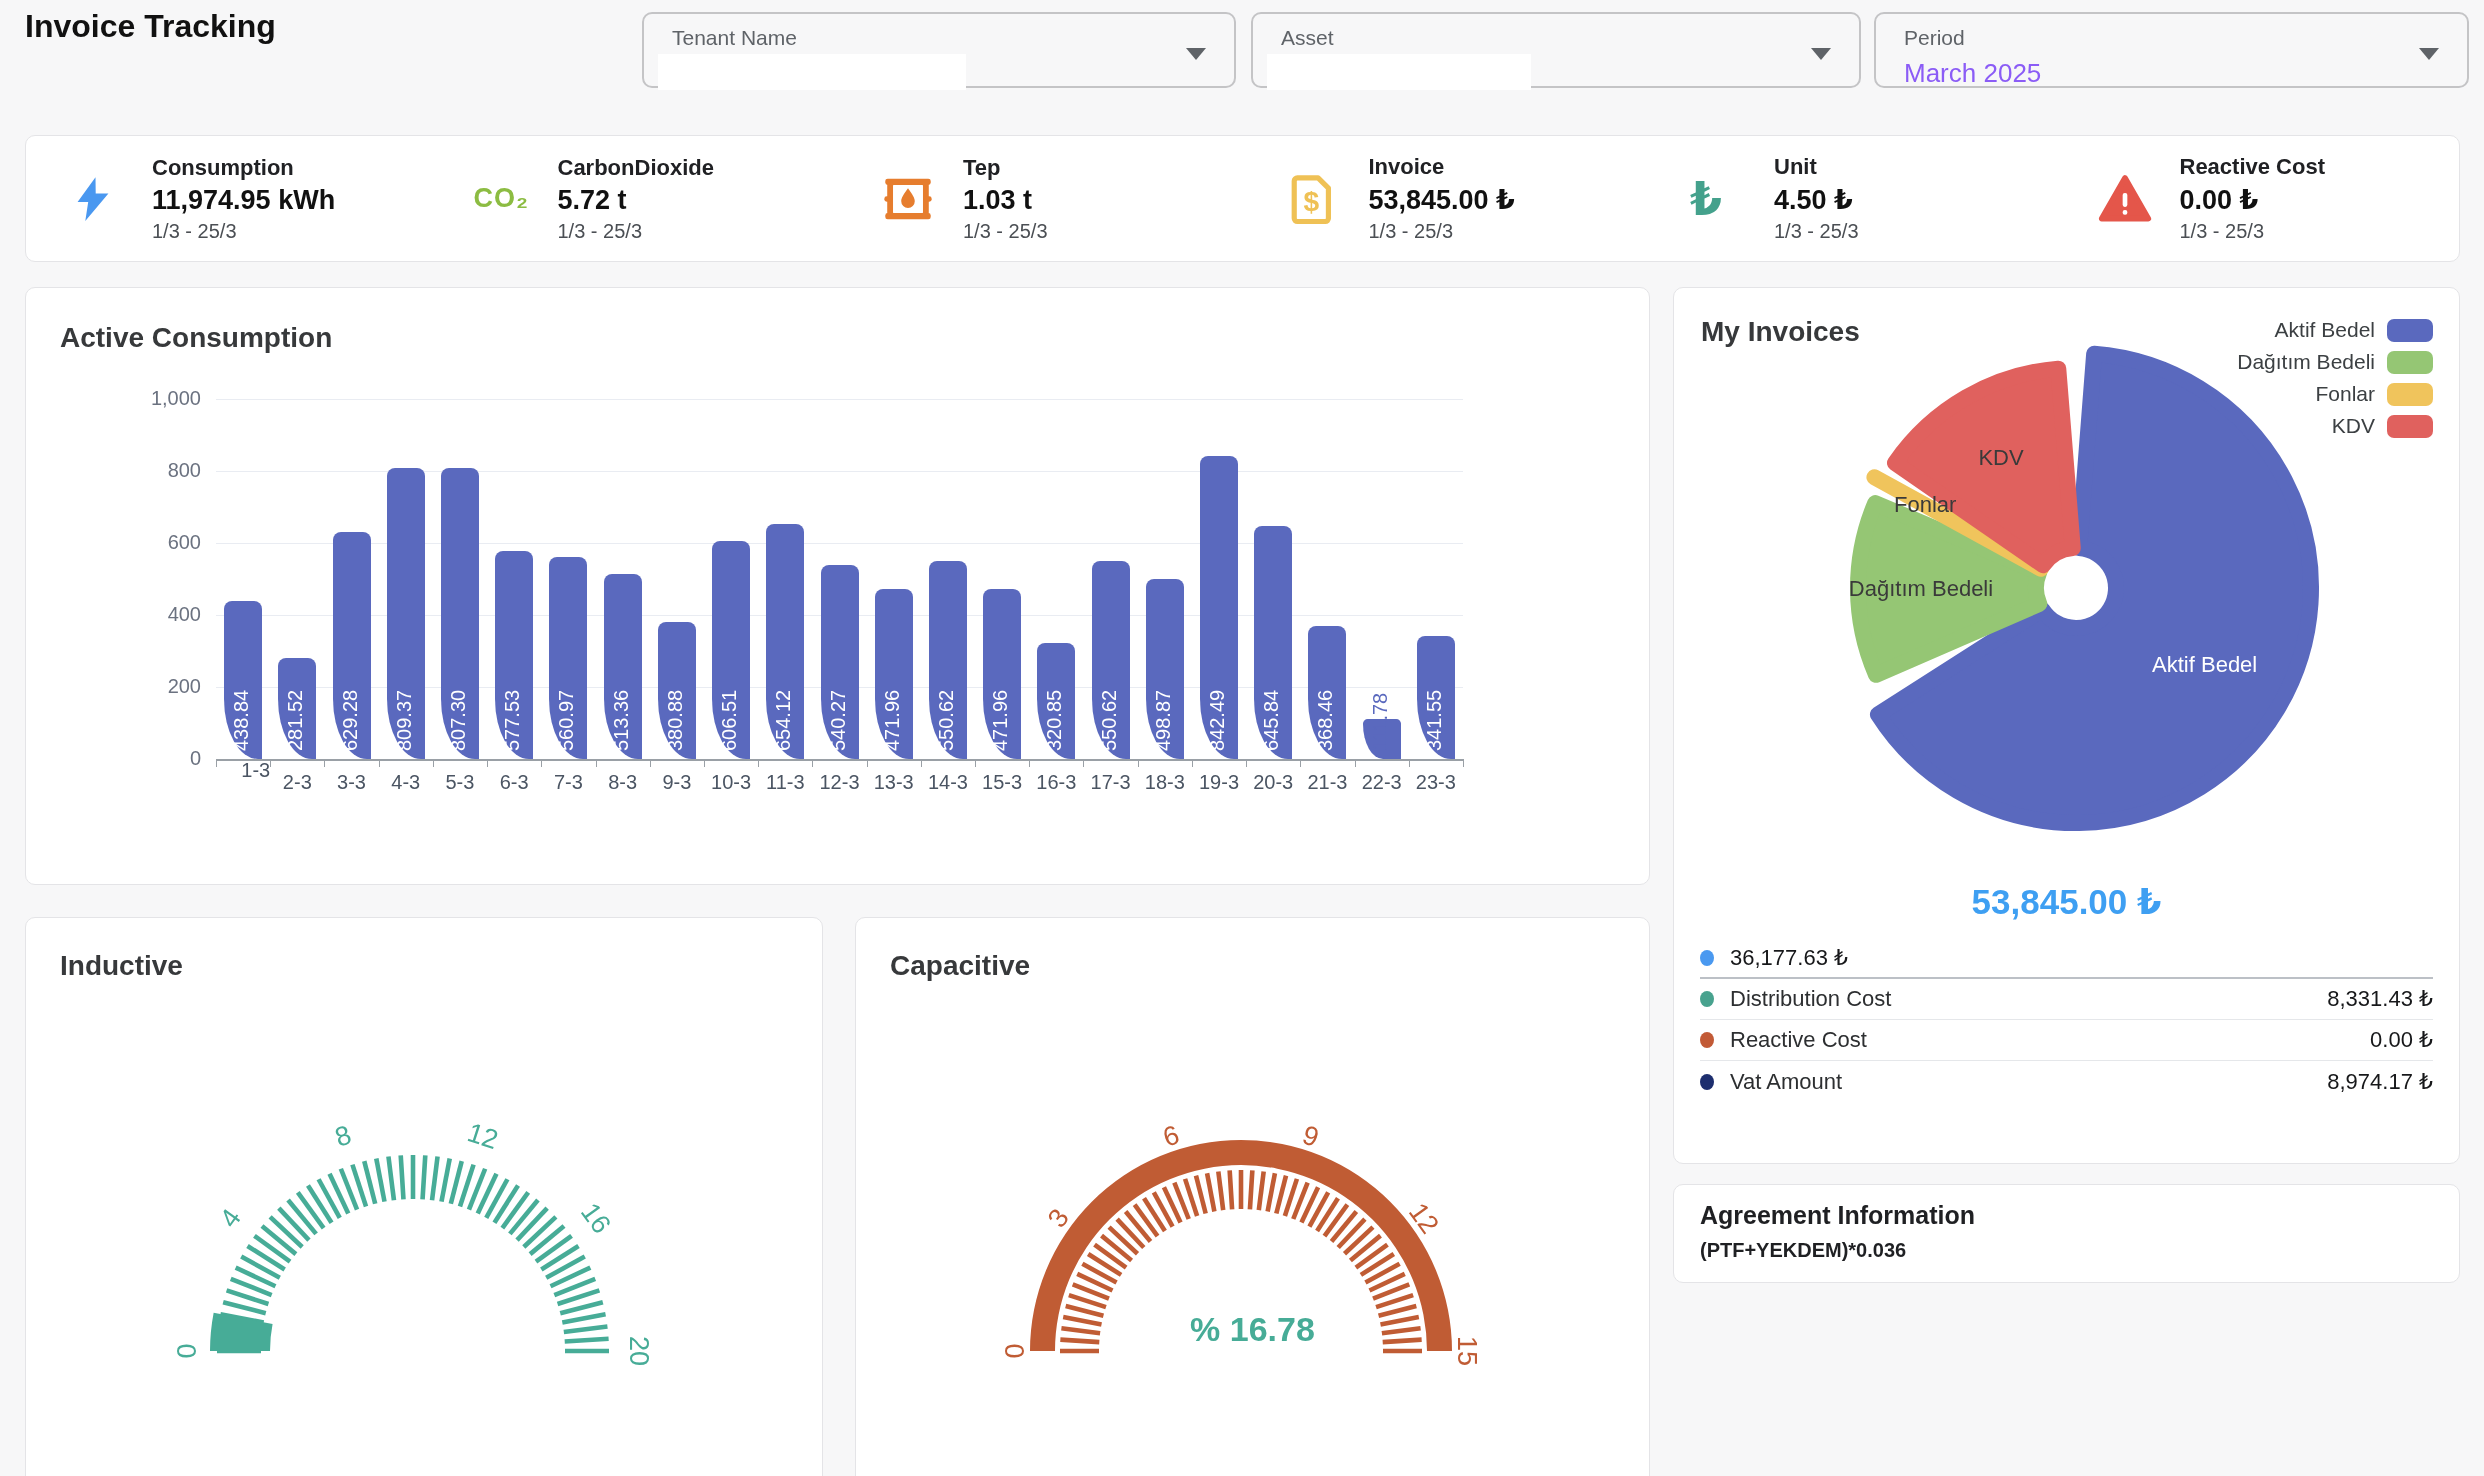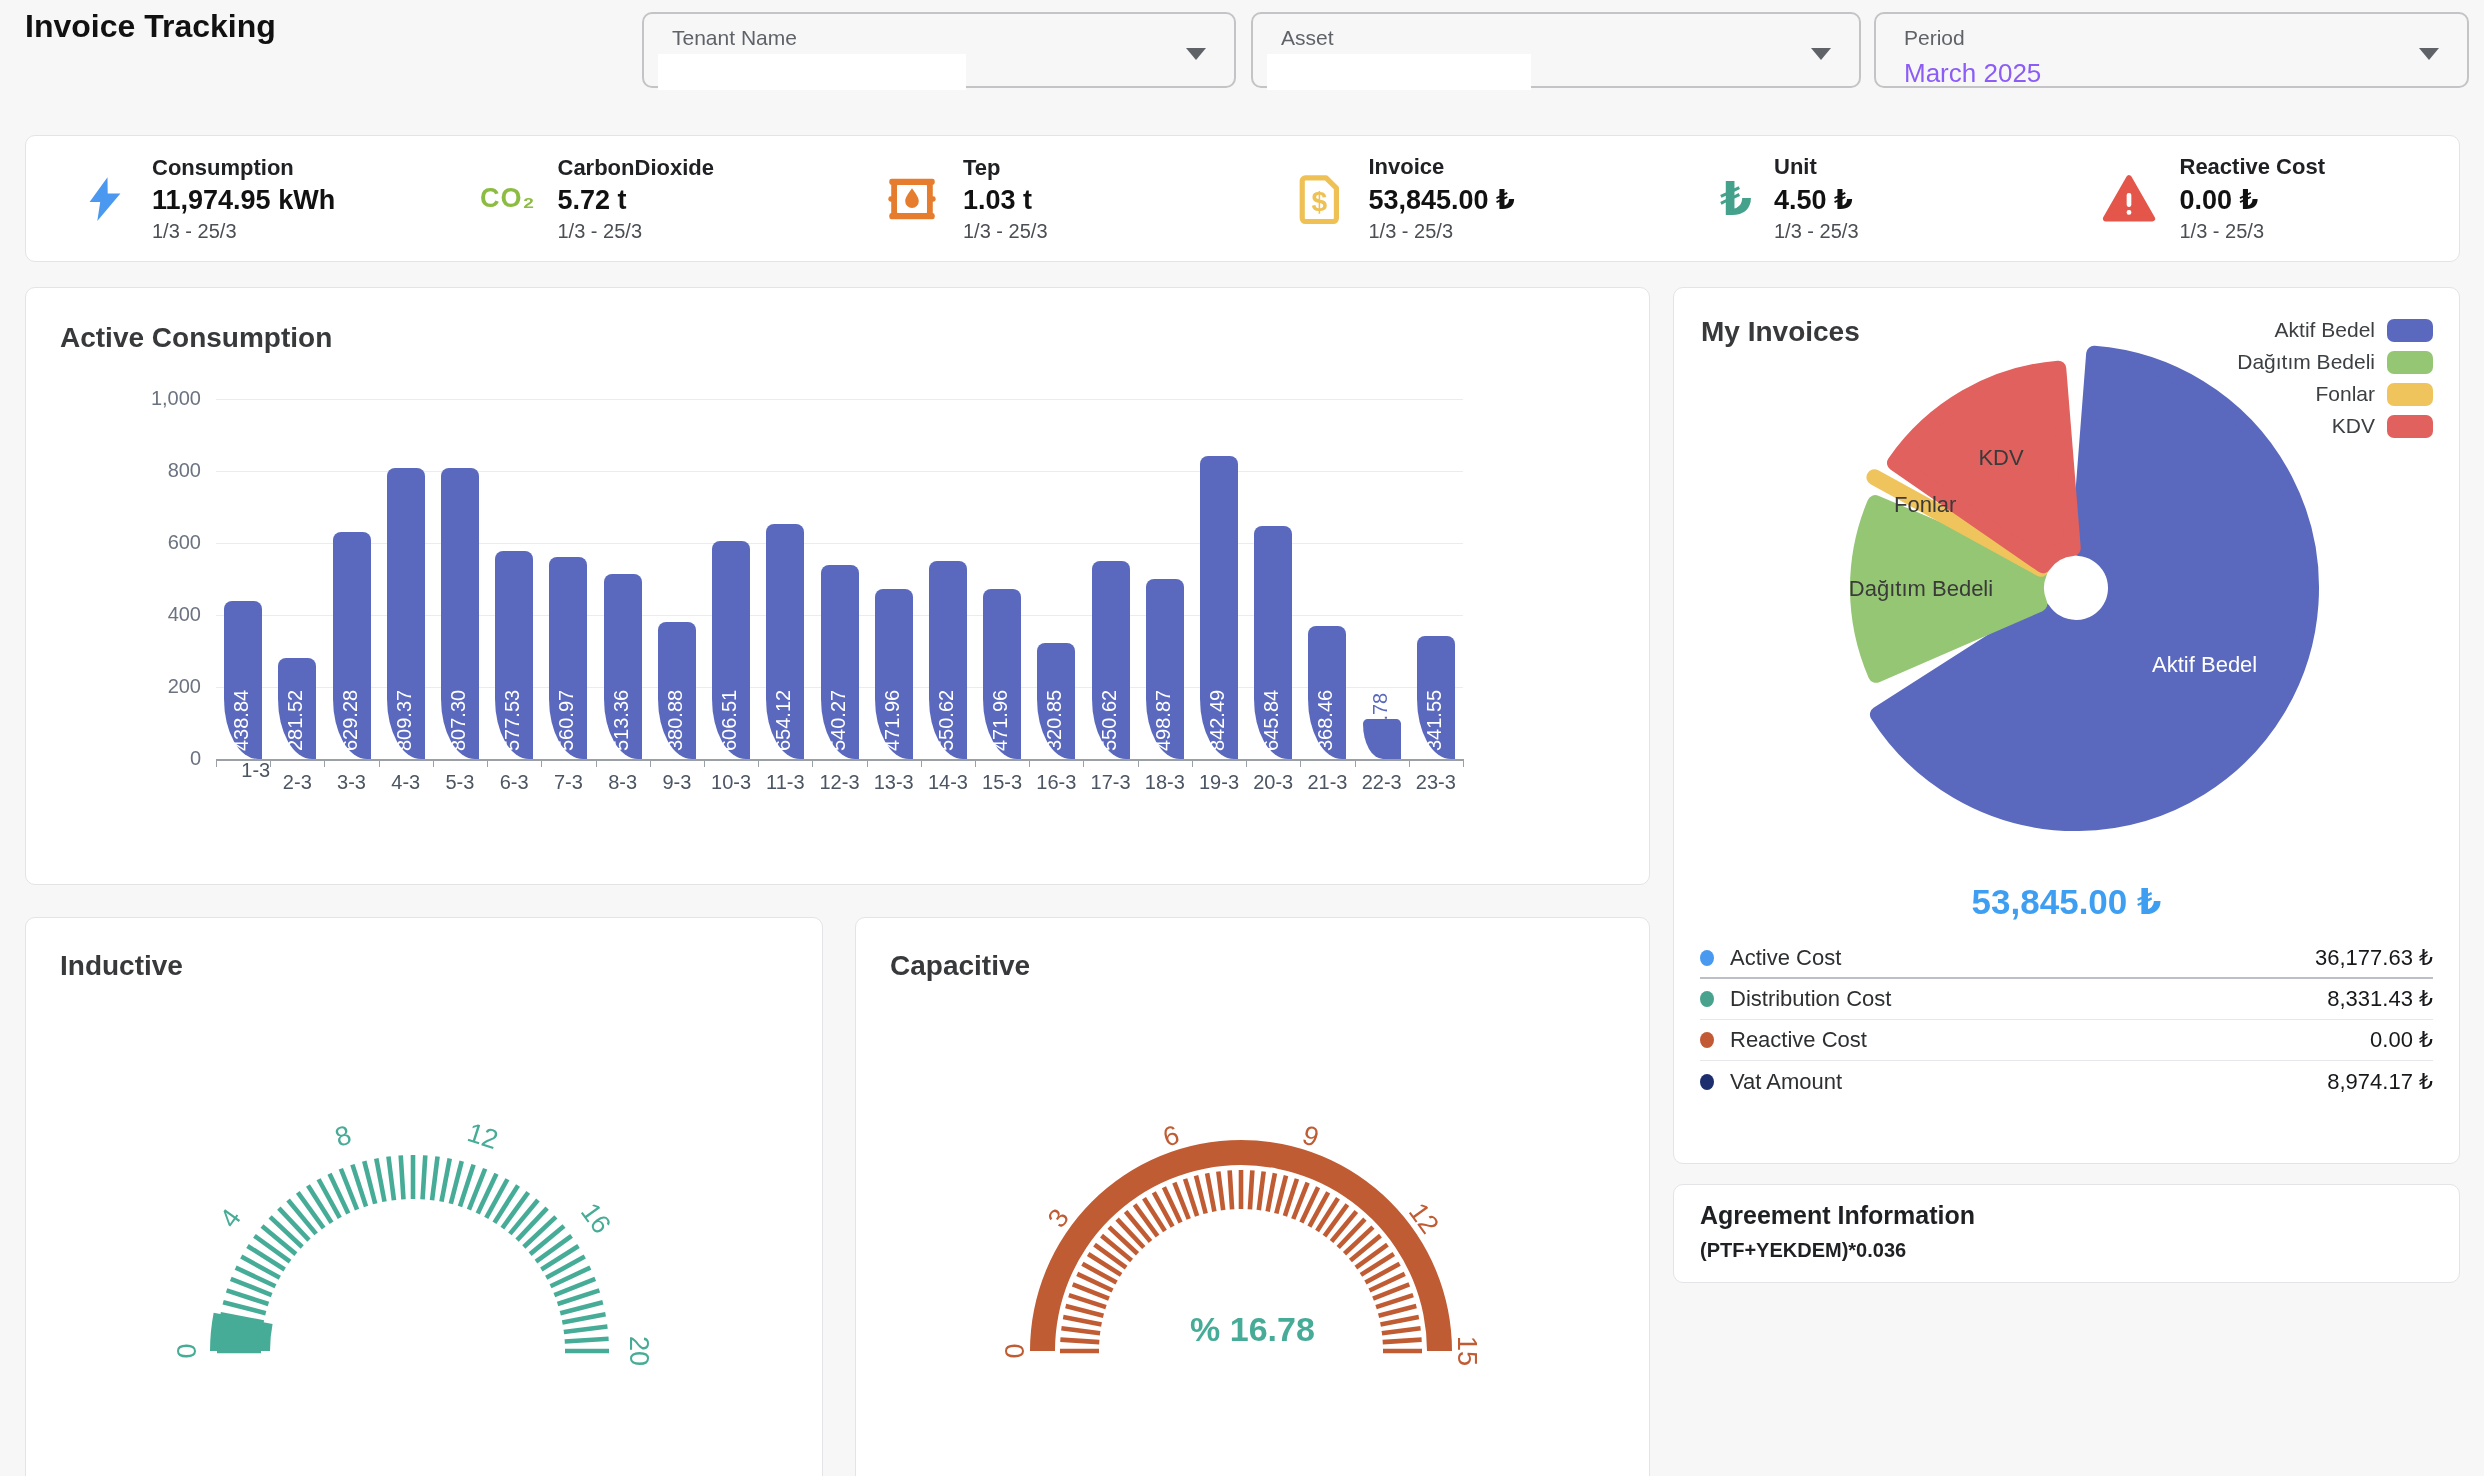--- a/index.html
+++ b/index.html
@@ -13,21 +13,21 @@
   .filter .fvalue{position:absolute;left:28px;top:44px;font-size:26px;color:#8b5cf6;text-align:center;}
   .filter .redact{position:absolute;left:14px;top:40px;height:36px;background:#ffffff;}
   .caret{position:absolute;right:28px;top:34px;width:0;height:0;border-left:10px solid transparent;
          border-right:10px solid transparent;border-top:12px solid #5f6368;}
   
   .card{position:absolute;background:#fff;border:1px solid #e4e4e7;border-radius:10px;}
   .card-title{position:absolute;left:34px;top:32px;font-size:28px;font-weight:700;color:#37393b;}
   
   .kpi-card{left:25px;top:135px;width:2435px;height:127px;display:flex;align-items:center;}
   .kpi-item{flex:1 1 0;display:flex;align-items:center;padding-left:42px;}
-  .kpi-icon{width:62px;height:64px;display:flex;align-items:center;justify-content:flex-end;margin-right:22px;flex:0 0 auto;}
+  .kpi-icon{width:62px;height:64px;display:flex;align-items:center;justify-content:flex-start;margin-right:22px;flex:0 0 auto;}
   .kpi-text .klabel{font-size:22px;font-weight:700;color:#202124;margin-bottom:4px;}
   .kpi-text .kvalue{font-size:27px;font-weight:700;color:#111;margin-bottom:4px;}
   .kpi-text .kperiod{font-size:20px;color:#4b4f54;}
   .co2-glyph{font-size:27px;font-weight:800;letter-spacing:1px;}
   .lira-glyph{font-size:46px;font-weight:700;}
   
   .plot{position:absolute;left:0;top:0;width:100%;height:100%;}
   .gridline{position:absolute;height:1px;background:#e9ecf2;}
   .ylab{position:absolute;width:70px;text-align:right;font-size:20px;color:#6b7280;}
   .xaxis{position:absolute;height:2px;background:#9aa0a6;}
@@ -426,21 +426,20 @@
     <div id="donutLabels">
         <div class="donut-label" style="left: 530.657px; top: 377.119px; color: rgb(255, 255, 255);">Aktif Bedel</div>
         <div class="donut-label" style="left: 247.002px; top: 300.731px; color: rgb(58, 58, 58);">Dağıtım Bedeli</div>
         <div class="donut-label" style="left: 251.262px; top: 217.163px; color: rgb(58, 58, 58);">Fonlar</div>
         <div class="donut-label" style="left: 327px; top: 170.096px; color: rgb(58, 58, 58);">KDV</div>
       </div>
     <div class="total" style="color: rgb(62, 159, 242);">53,845.00 ₺</div>
     <div class="inv-rows" id="invRows">
         <div class="inv-row first">
           <span class="inv-dot" style="background:#4A99F0"></span>
-                     <span class="inv-label">Active Cost</span>
                      <span class="inv-value">36,177.63 ₺</span>
         </div>
         <div class="inv-row">
           <span class="inv-dot" style="background:#48A28E"></span>
                      <span class="inv-label">Distribution Cost</span>
                      <span class="inv-value">8,331.43 ₺</span>
         </div>
         <div class="inv-row">
           <span class="inv-dot" style="background:#C25A36"></span>
                      <span class="inv-label">Reactive Cost</span>

